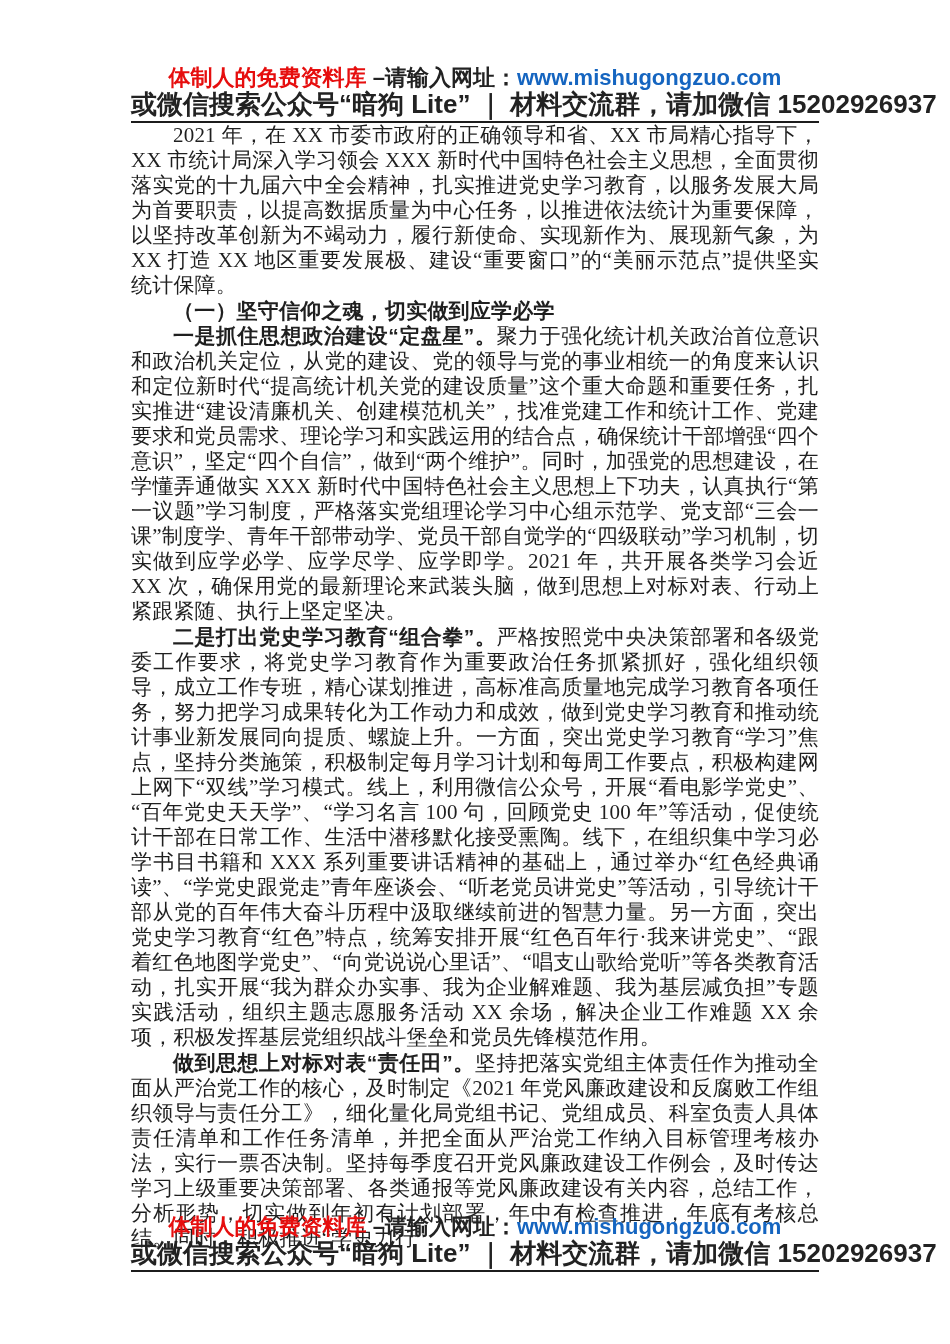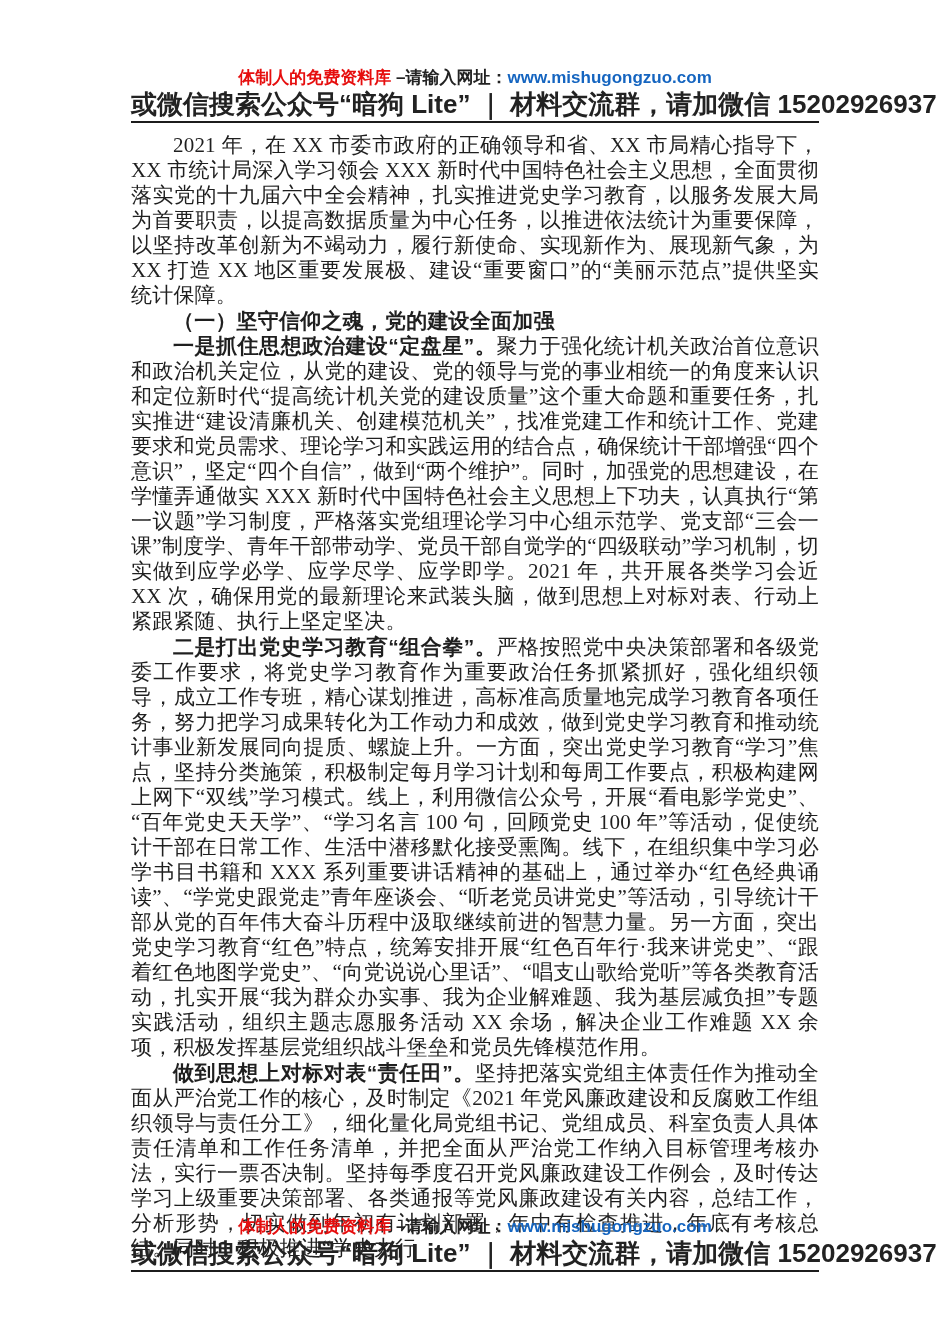--- a/index.html
+++ b/index.html
@@ -17,21 +17,21 @@
   .banner {
     position: absolute;
     left: 131px;
     width: 688px;
     text-align: center;
     font-family: "Liberation Sans", "DejaVu Sans", sans-serif;
     font-weight: 600;
     color: #222222;
   }
   .banner-line1 {
-    font-size: 17px;
+    font-size: 22px;
     line-height: 27px;
     white-space: nowrap;
   }
   .brand {
     color: #e60e0e;
     font-weight: 700;
   }
   .prompt { color: #222222; }
   .url {
     color: #1565c0;
@@ -47,21 +47,21 @@
     border: none;
     border-top: 2px solid #1c1c1c;
     height: 0;
   }
   .header-banner { top: 64px; }
   .footer-banner { top: 1213px; }
   
   .doc-body {
     position: absolute;
     left: 131px;
-    top: 133px;
+    top: 123px;
     width: 688px;
     font-size: 21px;
     line-height: 25px;
     letter-spacing: 0.2px;
     text-align: justify;
     text-justify: inter-ideograph;
     color: #1f1f1f;
   }
   .doc-body p {
     margin: 0;
@@ -85,21 +85,21 @@
   <div class="banner header-banner">
     <div class="banner-line1">
       <span class="brand">体制人的免费资料库</span><span class="prompt"> –请输入网址：</span><span class="url">www.mishugongzuo.com</span>
     </div>
     <div class="banner-line2">或微信搜索公众号“暗狗 Lite” ｜ 材料交流群，请加微信 15202926937</div>
     <div class="banner-rule"></div>
   </div>
 
   <div class="doc-body">
     <p>2021 年，在 XX 市委市政府的正确领导和省、XX 市局精心指导下，XX 市统计局深入学习领会 XXX 新时代中国特色社会主义思想，全面贯彻落实党的十九届六中全会精神，扎实推进党史学习教育，以服务发展大局为首要职责，以提高数据质量为中心任务，以推进依法统计为重要保障，以坚持改革创新为不竭动力，履行新使命、实现新作为、展现新气象，为 XX 打造 XX 地区重要发展极、建设“重要窗口”的“美丽示范点”提供坚实统计保障。</p>
-    <p class="heading">（一）坚守信仰之魂，党的建设全面加强</p>
+    <p class="heading">（一）坚守信仰之魂，切实做到应学必学</p>
     <p><span class="lead">一是抓住思想政治建设“定盘星”。</span><span>聚力于强化统计机关政治首位意识和政治机关定位，从党的建设、党的领导与党的事业相统一的角度来认识和定位新时代“提高统计机关党的建设质量”这个重大命题和重要任务，扎实推进“建设清廉机关、创建模范机关”，找准党建工作和统计工作、党建要求和党员需求、理论学习和实践运用的结合点，确保统计干部增强“四个意识”，坚定“四个自信”，做到“两个维护”。同时，加强党的思想建设，在学懂弄通做实 XXX 新时代中国特色社会主义思想上下功夫，认真执行“第一议题”学习制度，严格落实党组理论学习中心组示范学、党支部“三会一课”制度学、青年干部带动学、党员干部自觉学的“四级联动”学习机制，切实做到应学必学、应学尽学、应学即学。2021 年，共开展各类学习会近 XX 次，确保用党的最新理论来武装头脑，做到思想上对标对表、行动上紧跟紧随、执行上坚定坚决。</span></p>
     <p><span class="lead">二是打出党史学习教育“组合拳”。</span><span>严格按照党中央决策部署和各级党委工作要求，将党史学习教育作为重要政治任务抓紧抓好，强化组织领导，成立工作专班，精心谋划推进，高标准高质量地完成学习教育各项任务，努力把学习成果转化为工作动力和成效，做到党史学习教育和推动统计事业新发展同向提质、螺旋上升。一方面，突出党史学习教育“学习”焦点，坚持分类施策，积极制定每月学习计划和每周工作要点，积极构建网上网下“双线”学习模式。线上，利用微信公众号，开展“看电影学党史”、“百年党史天天学”、“学习名言 100 句，回顾党史 100 年”等活动，促使统计干部在日常工作、生活中潜移默化接受熏陶。线下，在组织集中学习必学书目书籍和 XXX 系列重要讲话精神的基础上，通过举办“红色经典诵读”、“学党史跟党走”青年座谈会、“听老党员讲党史”等活动，引导统计干部从党的百年伟大奋斗历程中汲取继续前进的智慧力量。另一方面，突出党史学习教育“红色”特点，统筹安排开展“红色百年行·我来讲党史”、“跟着红色地图学党史”、“向党说说心里话”、“唱支山歌给党听”等各类教育活动，扎实开展“我为群众办实事、我为企业解难题、我为基层减负担”专题实践活动，组织主题志愿服务活动 XX 余场，解决企业工作难题 XX 余项，积极发挥基层党组织战斗堡垒和党员先锋模范作用。</span></p>
     <p><span class="lead">做到思想上对标对表“责任田”。</span><span>坚持把落实党组主体责任作为推动全面从严治党工作的核心，及时制定《2021 年党风廉政建设和反腐败工作组织领导与责任分工》，细化量化局党组书记、党组成员、科室负责人具体责任清单和工作任务清单，并把全面从严治党工作纳入目标管理考核办法，实行一票否决制。坚持每季度召开党风廉政建设工作例会，及时传达学习上级重要决策部署、各类通报等党风廉政建设有关内容，总结工作，分析形势，切实做到年初有计划部署，年中有检查推进，年底有考核总结。同时，积极推进“学史力行</span></p>
   </div>
 
   <div class="banner footer-banner">
     <div class="banner-line1">
       <span class="brand">体制人的免费资料库</span><span class="prompt"> –请输入网址：</span><span class="url">www.mishugongzuo.com</span>
     </div>
     <div class="banner-line2">或微信搜索公众号“暗狗 Lite” ｜ 材料交流群，请加微信 15202926937</div>

